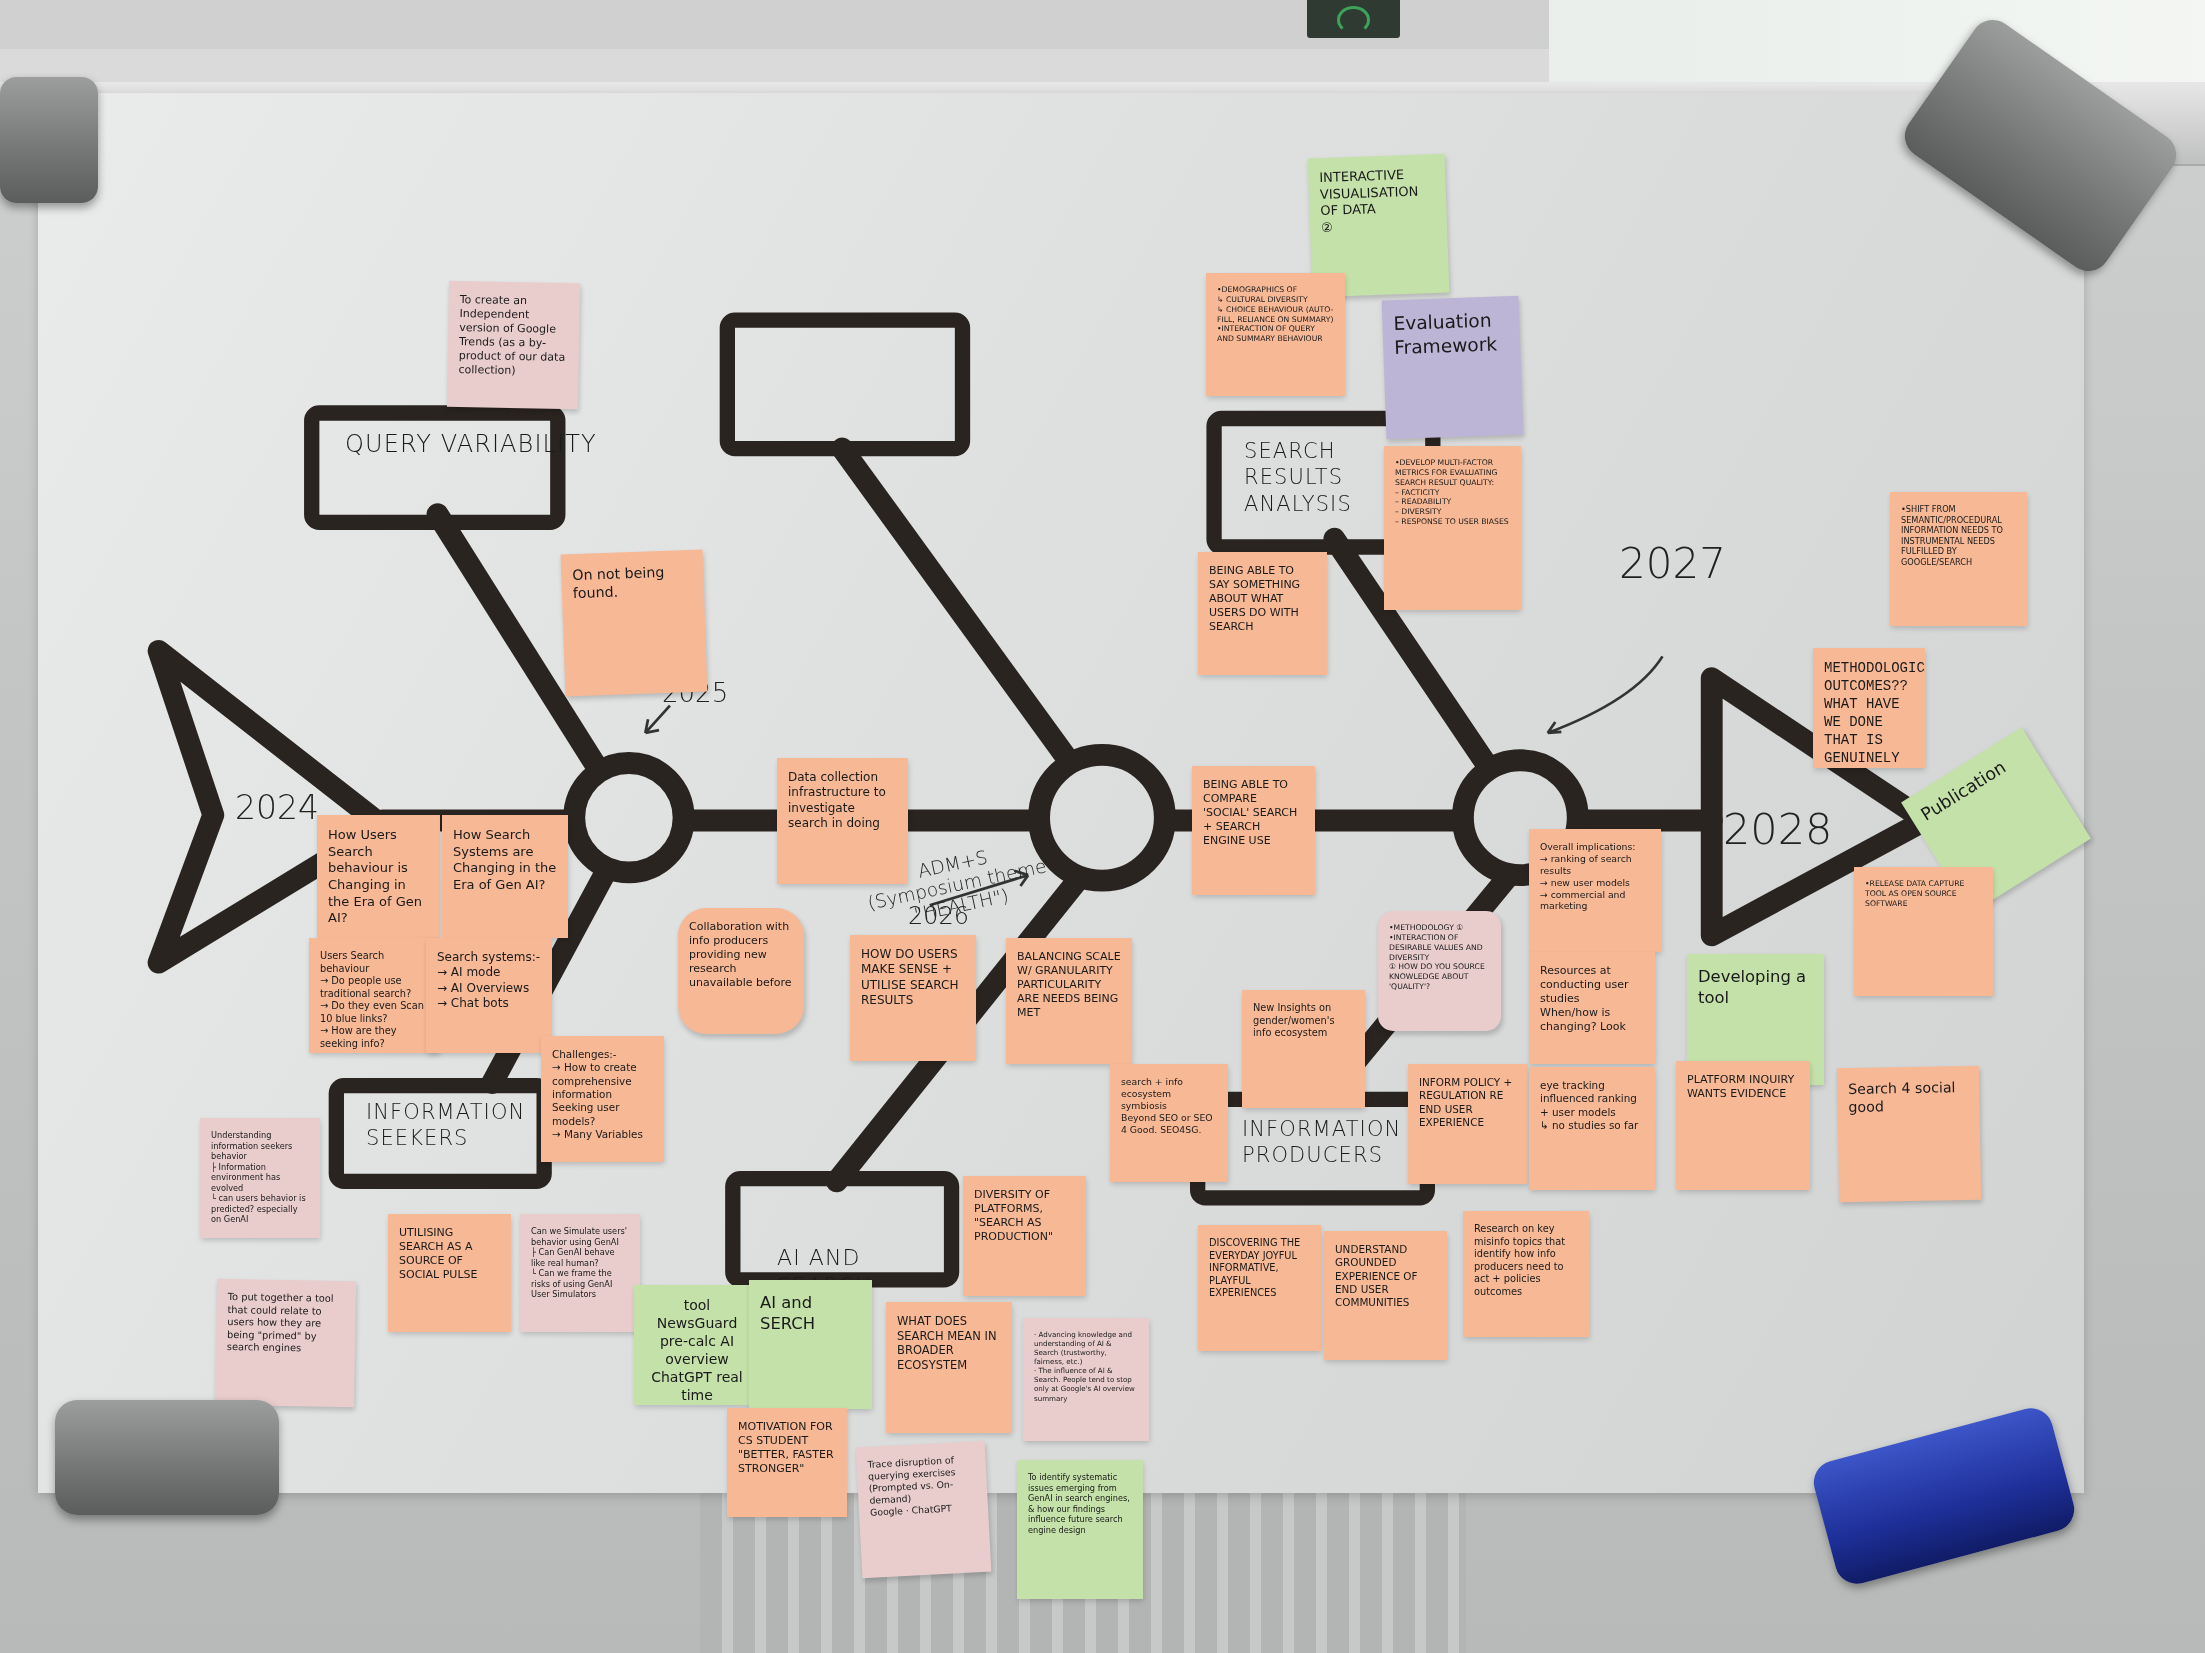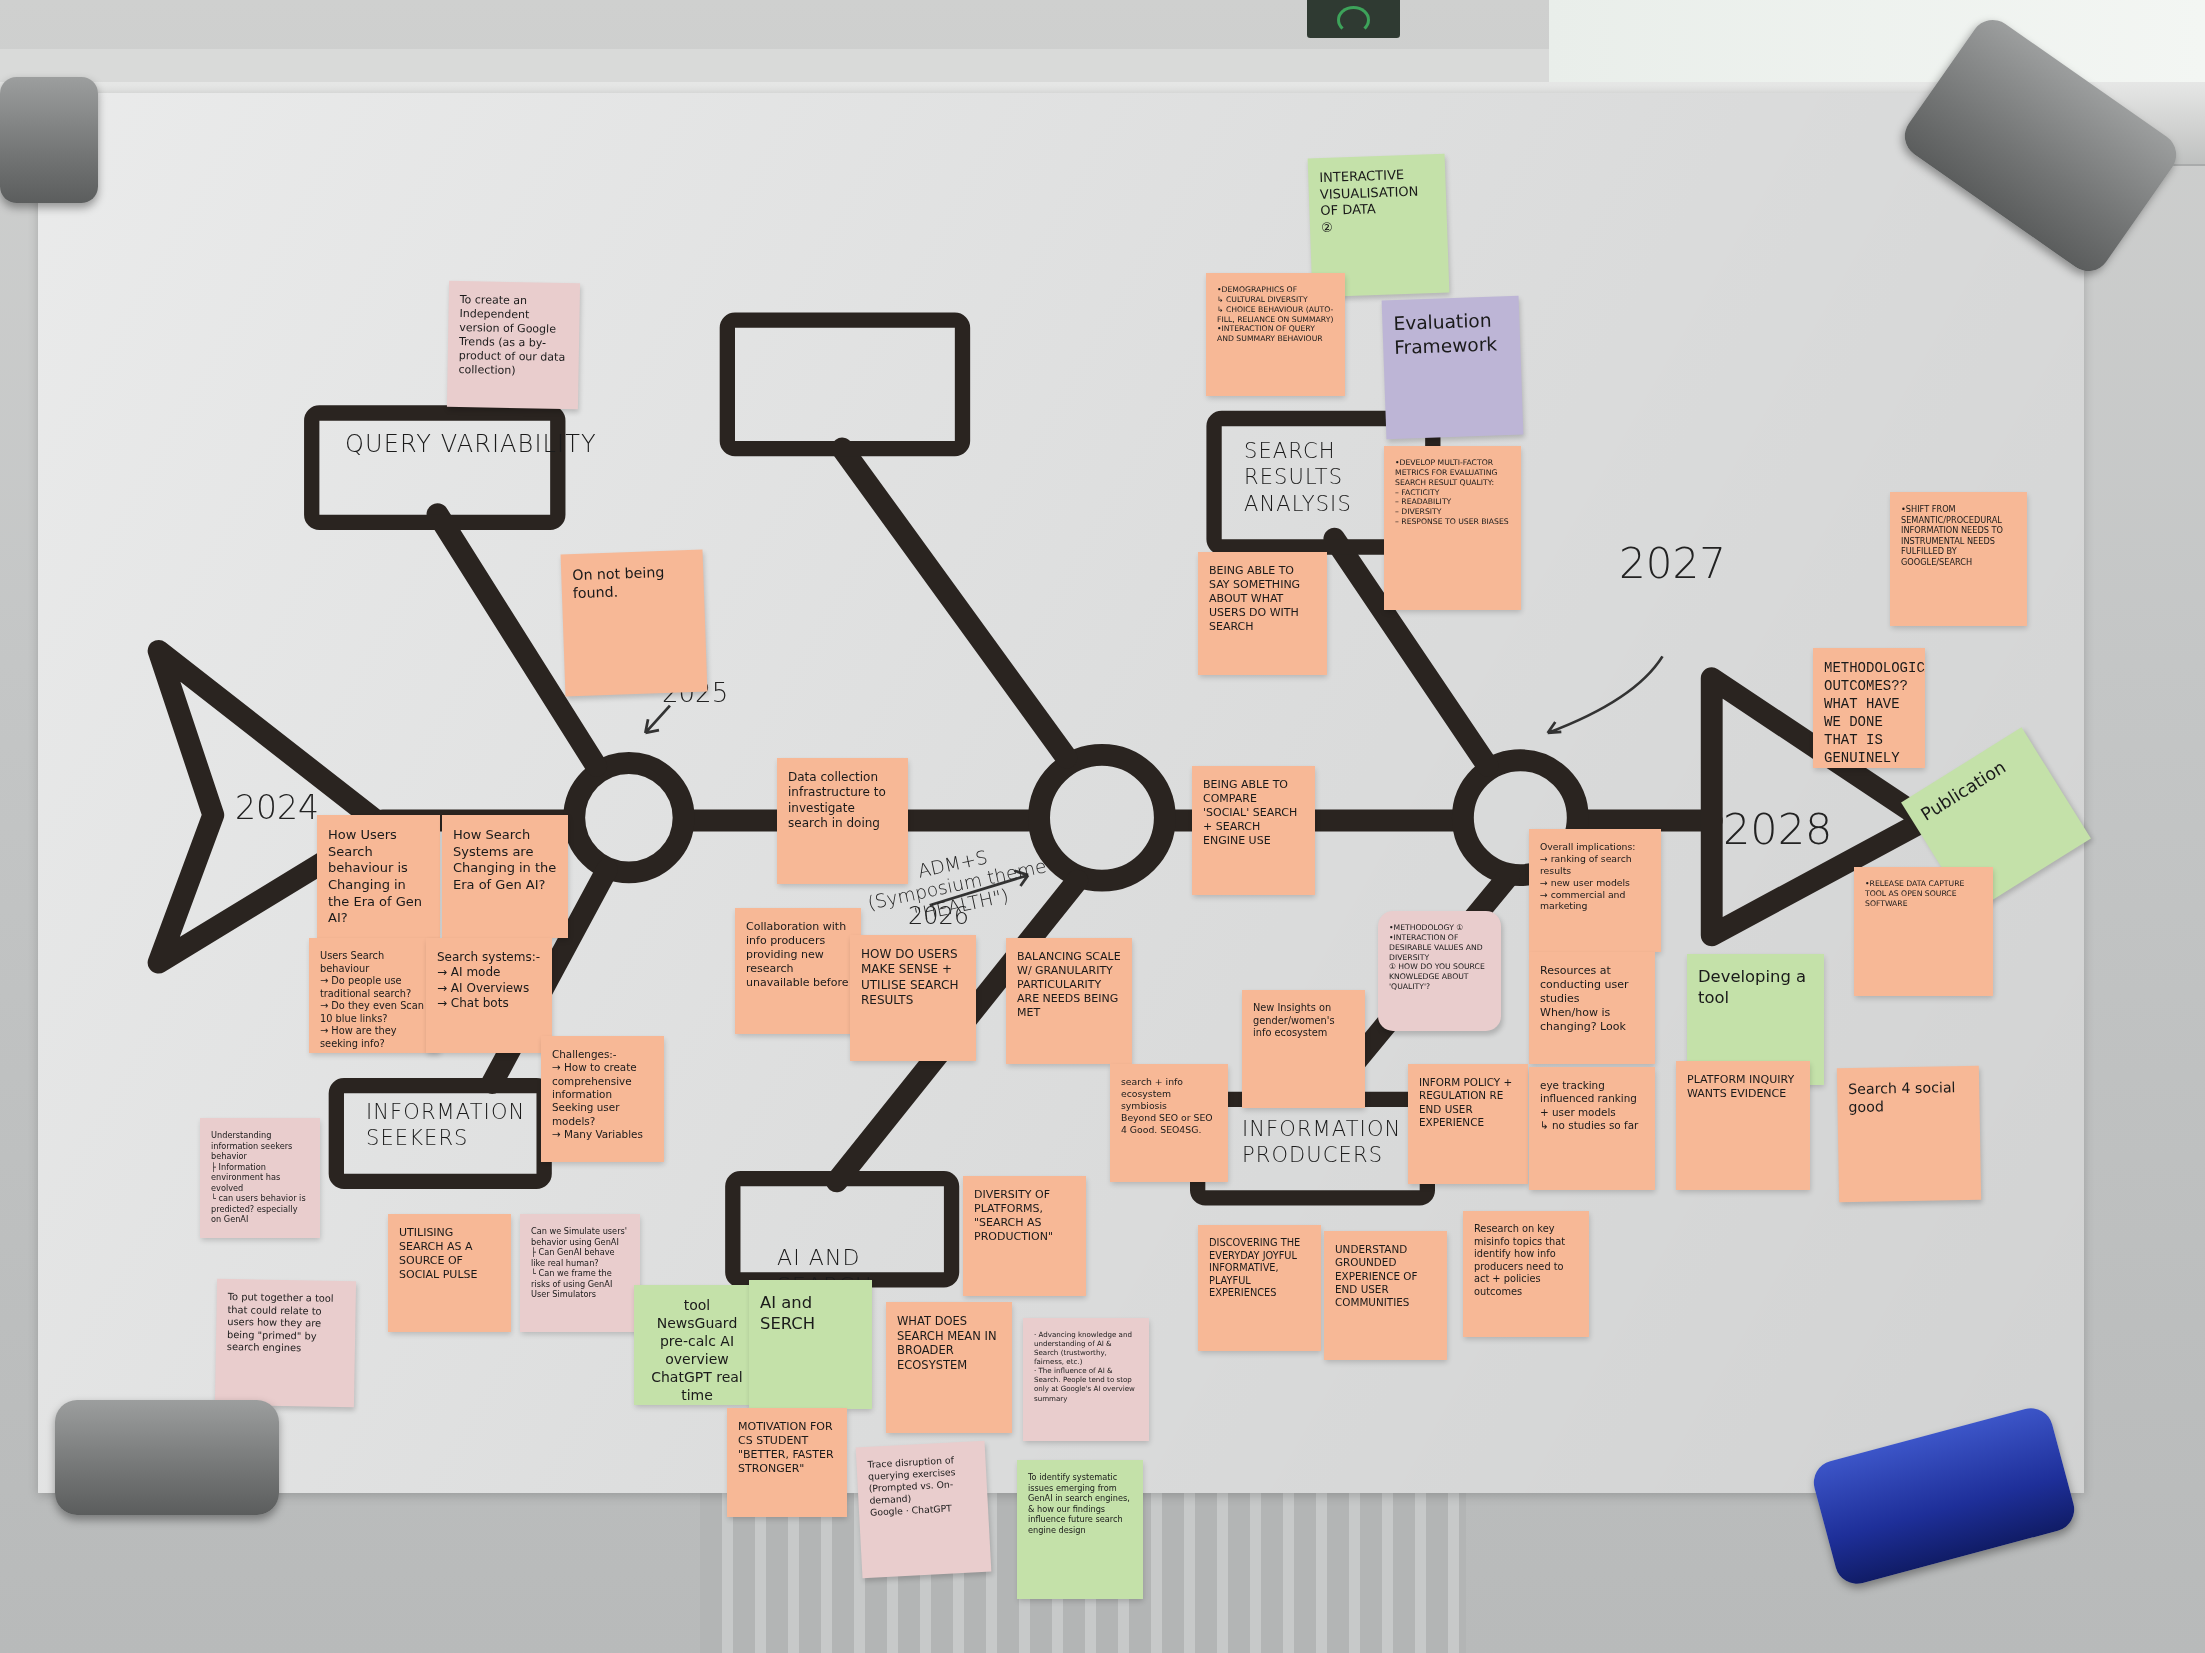--- a/index.html
+++ b/index.html
@@ -107,21 +107,21 @@
 → Many Variables</div>
 <div class="note pink" style="left:200px;top:1118px;width:120px;height:120px;font-size:8.2px;">Understanding information seekers behavior
 ├ Information environment has evolved
 └ can users behavior is predicted? especially on GenAI</div>
 <div class="note orange" style="left:388px;top:1214px;width:123px;height:118px;font-size:11px;">UTILISING SEARCH AS A SOURCE OF SOCIAL PULSE</div>
 <div class="note pink" style="left:520px;top:1214px;width:120px;height:118px;font-size:8.2px;">Can we Simulate users' behavior using GenAI
 ├ Can GenAI behave like real human?
 └ Can we frame the risks of using GenAI User Simulators</div>
 <div class="note pink" style="left:216px;top:1280px;width:139px;height:126px;font-size:9.8px;transform:rotate(1deg);">To put together a tool that could relate to users how they are being "primed" by search engines</div>
 <div class="note orange" style="left:777px;top:758px;width:131px;height:126px;font-size:12px;">Data collection infrastructure to investigate search in doing</div>
-<div class="note orange" style="left:735px;top:908px;width:126px;height:126px;font-size:11px;">Collaboration with info producers providing new research unavailable before</div>
+<div class="note orange" style="left:678px;top:908px;width:126px;height:126px;font-size:11px;border-radius:28px;">Collaboration with info producers providing new research unavailable before</div>
 <div class="note orange" style="left:850px;top:935px;width:126px;height:126px;font-size:12px;">HOW DO USERS MAKE SENSE + UTILISE SEARCH RESULTS</div>
 <div class="note orange" style="left:1006px;top:938px;width:126px;height:126px;font-size:11px;">BALANCING SCALE W/ GRANULARITY PARTICULARITY ARE NEEDS BEING MET</div>
 <div class="note orange" style="left:963px;top:1176px;width:123px;height:120px;font-size:11px;">DIVERSITY OF PLATFORMS, "SEARCH AS PRODUCTION"</div>
 <div class="note green" style="left:634px;top:1285px;width:126px;height:120px;font-size:14px;text-align:center;">tool NewsGuard
 pre-calc AI overview
 ChatGPT real time personalized
 search results balance.</div>
 <div class="note green" style="left:749px;top:1280px;width:123px;height:129px;font-size:16.4px;">AI and SERCH</div>
 <div class="note orange" style="left:886px;top:1302px;width:126px;height:131px;font-size:11.5px;">WHAT DOES SEARCH MEAN IN BROADER ECOSYSTEM</div>
 <div class="note pink" style="left:1023px;top:1318px;width:126px;height:123px;font-size:7.1px;">· Advancing knowledge and understanding of AI &amp; Search (trustworthy, fairness, etc.)

